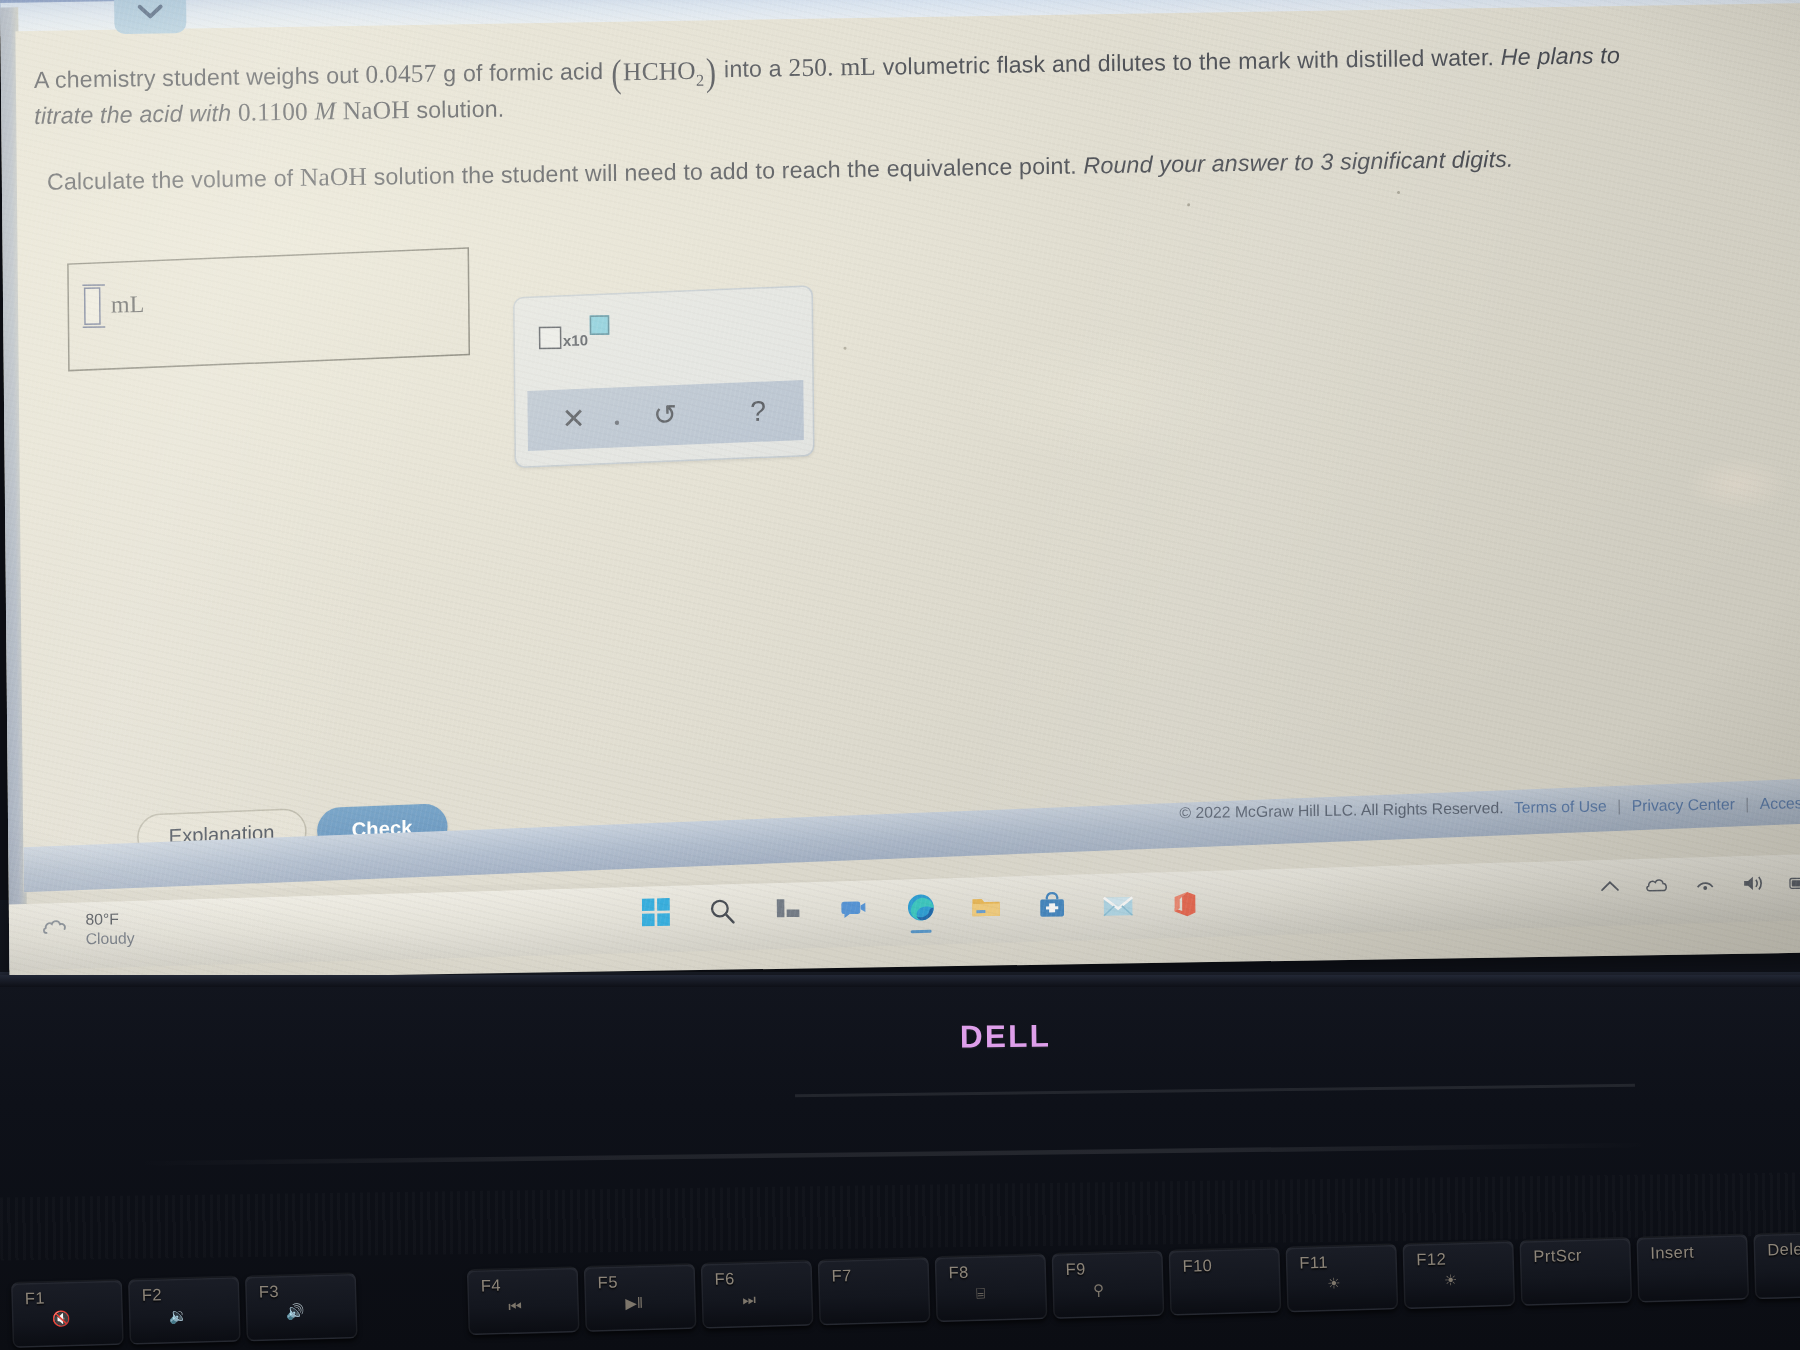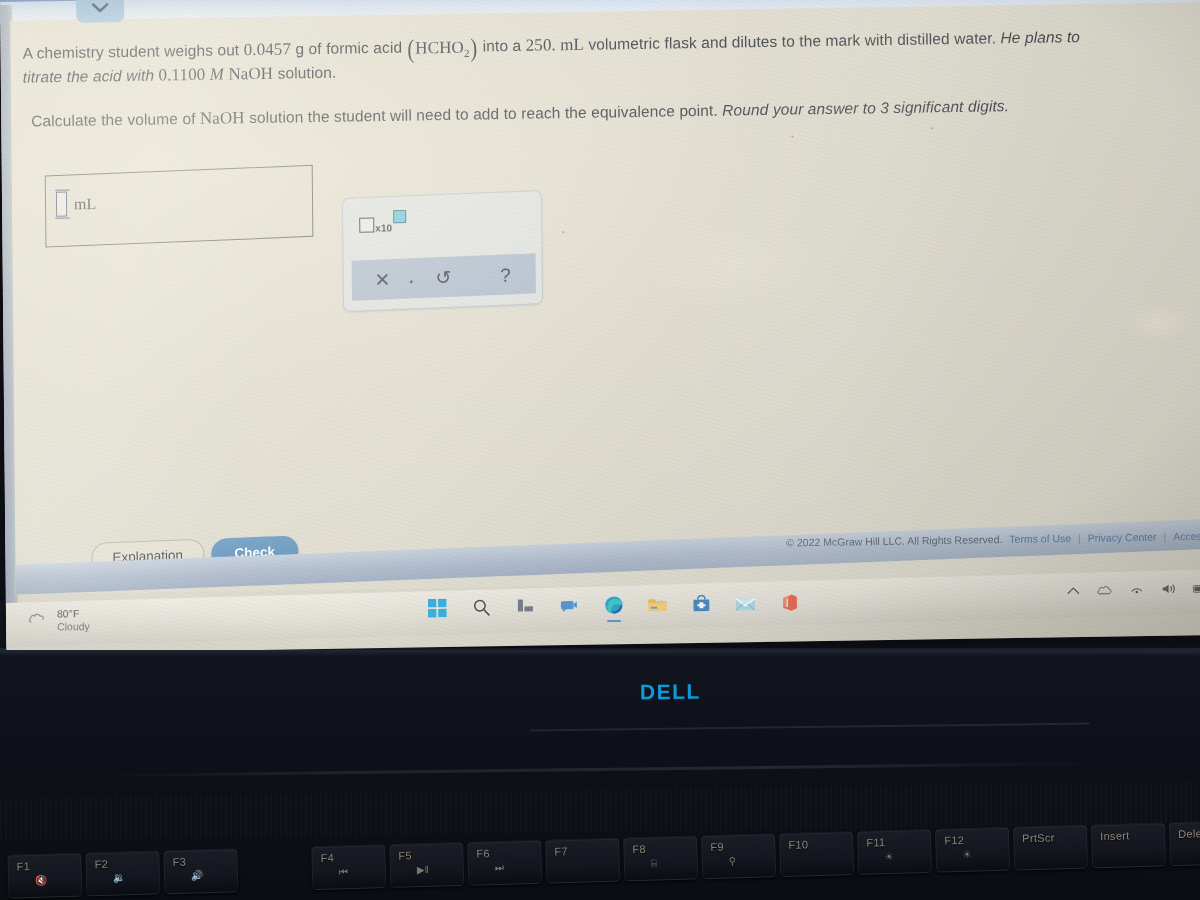--- a/index.html
+++ b/index.html
@@ -27,21 +27,21 @@
   }
   .bezel-hinge {
     position: absolute; left: 0; top: 648px; width: 1200px; height: 10px;
     background: linear-gradient(180deg, #2a3040, #0d0f16);
     opacity: .9;
   }
   .dell-logo {
     position: absolute; left: 640px; top: 680px;
     font-family: "Liberation Sans", sans-serif;
     font-size: 21px; font-weight: 700; letter-spacing: 1.5px;
-    color: #0ea5e9;
+    color: #f0abfc;
     text-shadow: 0 1px 0 rgba(255,255,255,.05);
     transform: rotate(-0.6deg);
     opacity: .92;
   }
   .palm-seam {
     position: absolute; left: 90px; top: 768px; width: 1010px; height: 3px;
     background: linear-gradient(90deg, rgba(255,255,255,0) 0%, rgba(255,255,255,.08) 25%, rgba(255,255,255,.10) 70%, rgba(255,255,255,0) 100%);
     transform: rotate(-0.7deg);
   }
   .palm-seam2 {

